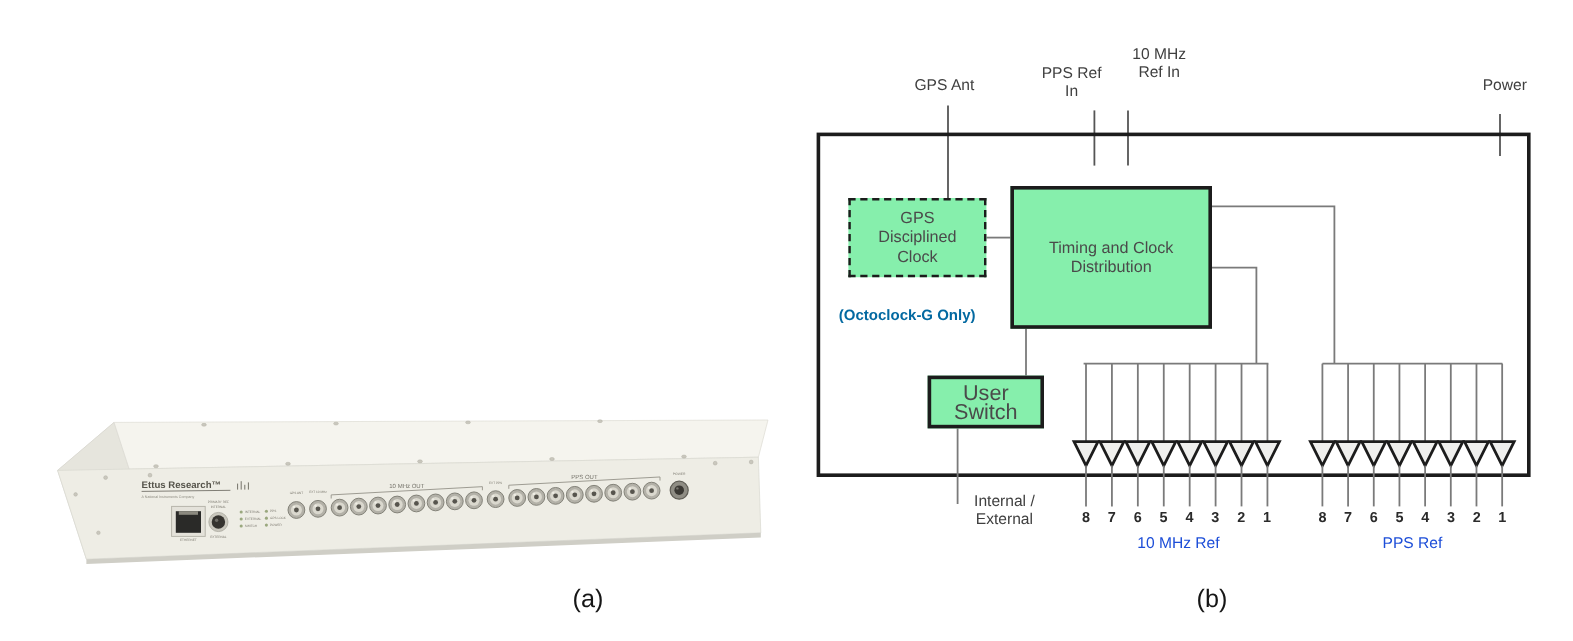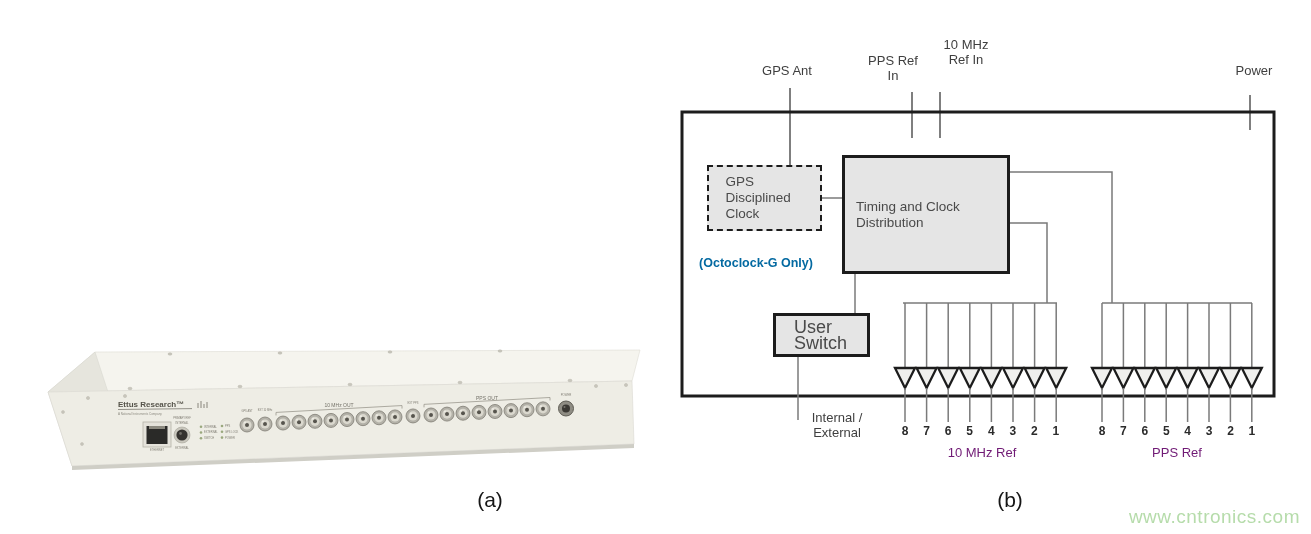--- a/index.html
+++ b/index.html
@@ -1,29 +1,29 @@
 <!DOCTYPE html>
 <html><head>
 <meta charset="utf-8">
 <style>
   html,body{margin:0;padding:0;background:#ffffff;}
   #page{position:relative;width:1311px;height:534px;background:#ffffff;overflow:hidden;
         font-family:"Liberation Sans","DejaVu Sans",sans-serif;color:#454545;}
   svg{position:absolute;left:0;top:0;}
   
-  .block{position:absolute;background:#e5e5e5;border:3px solid #1c1c1c;
-         display:flex;align-items:center;justify-content:center;text-align:left;
+  .block{position:absolute;background:#86efac;border:3px solid #1c1c1c;
+         display:flex;align-items:center;justify-content:center;text-align:center;
          box-sizing:border-box;font-size:13.5px;line-height:16px;color:#4a4a4a;}
   .block.dashed{border:2px dashed #1c1c1c;}
   .lbl{position:absolute;font-size:13px;line-height:15px;color:#3f3f3f;text-align:center;}
   .lbl.left{text-align:center;}
   .note{position:absolute;font-size:12.5px;font-weight:700;color:#0369a1;text-align:center;margin-top:16px;}
   .ports{position:absolute;display:flex;justify-content:space-between;}
   .ports span{display:inline-block;width:20px;text-align:center;font-size:12px;font-weight:700;color:#2b2b2b;}
-  .banklbl{position:absolute;font-size:13px;color:#701a75;text-align:center;}
+  .banklbl{position:absolute;font-size:13px;color:#1d4ed8;text-align:center;}
   .caption{position:absolute;font-size:21px;color:#161616;text-align:center;}
   .watermark{position:absolute;font-size:19px;color:#b6dcab;text-align:right;letter-spacing:.5px;}
 </style>
 </head>
 <body>
 
 <div id="page">
 
   <svg id="device-svg" width="620" height="150" viewBox="0 0 620 150" style="left:30px;top:340px;">
 
@@ -334,14 +334,13 @@
     <span>3</span>
     <span>2</span>
     <span>1</span>
   </div>
 
   <div class="banklbl" style="left:932px;top:445px;width:100px;">10 MHz Ref</div>
   <div class="banklbl" style="left:1127px;top:445px;width:100px;text-align:center;">PPS Ref</div>
 
   <div class="caption" style="left:460px;top:488px;width:60px;">(a)</div>
   <div class="caption" style="left:980px;top:488px;width:60px;">(b)</div>
-  <div class="watermark" style="left:1085px;top:506px;width:215px;">www.cntronics.com</div>
 </div>
 
 </body></html>

